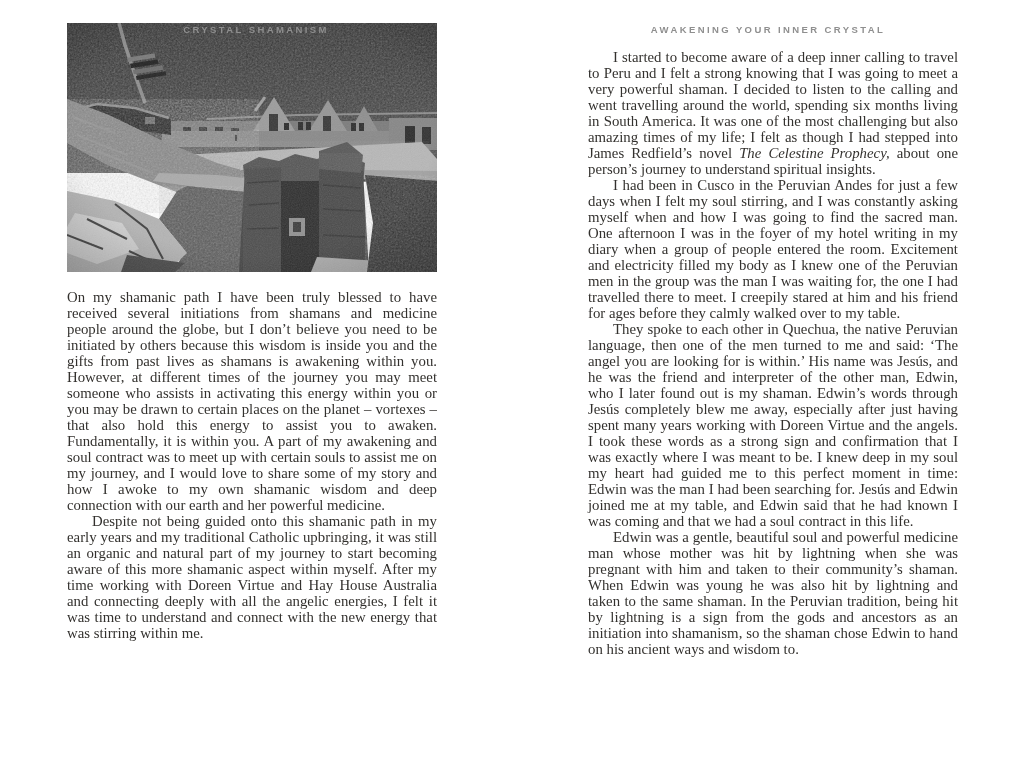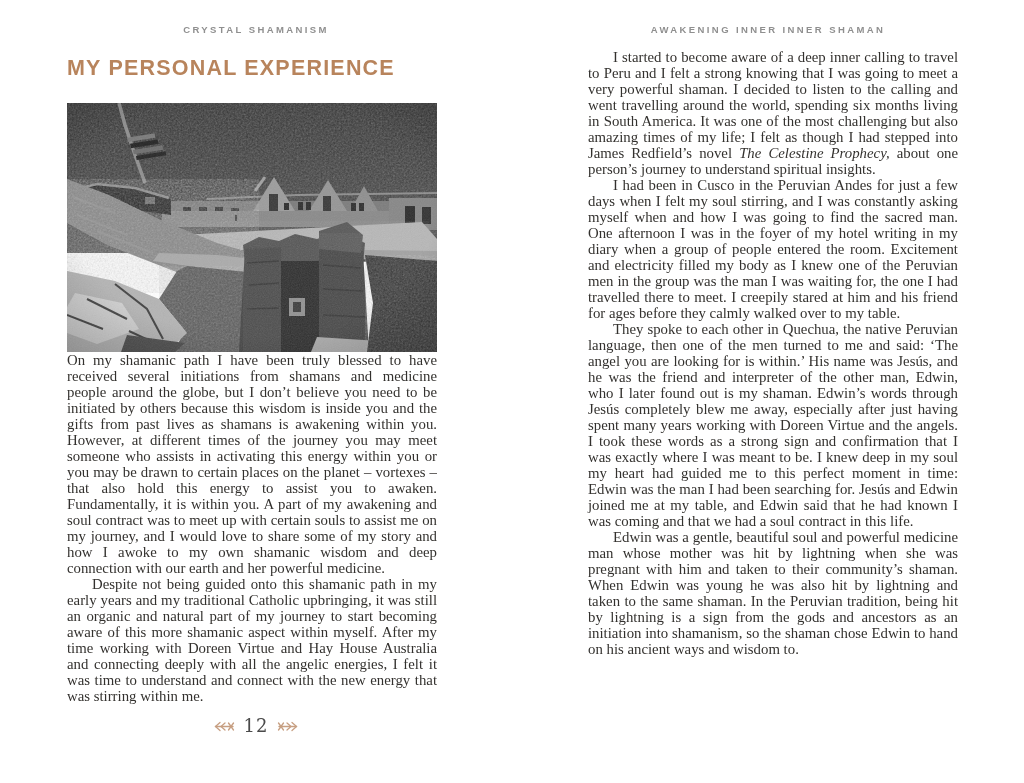--- a/index.html
+++ b/index.html
@@ -19,21 +19,21 @@
     letter-spacing:2.4px;color:var(--running-head);
   }
   .chapter-title{
     margin:57px 0 0 0;font-family:"Liberation Sans",sans-serif;
     font-size:21.5px;line-height:1.05;font-weight:700;letter-spacing:1.2px;
     color:var(--title);
   }
   figure.photo{margin:23px 0 0 0;width:370px;height:249px;}
   figure.photo svg{display:block;width:370px;height:249px;}
   .body{color:var(--body-text);font-size:14.8px;line-height:16px;text-align:justify;}
-  .page.left .body{}
+  .page.left .body{margin-top:17px;}
   .page.right .body{margin-top:49px;}
   .body p{margin:0;}
   .body p.indent{text-indent:25px;}
   .body em{font-style:italic;}
   .folio{
     position:absolute;bottom:20px;left:0;right:0;
     display:flex;justify-content:center;align-items:center;gap:9px;
   }
   .page-number{
     font-family:"DejaVu Serif",serif;font-size:18px;letter-spacing:1px;
@@ -42,21 +42,20 @@
   .folio svg{display:block;}
 </style>
 </head>
 <body>
 
 <div class="spread">
 
   <section class="page left">
     <div class="running-head">CRYSTAL SHAMANISM</div>
 
-    <h1 class="chapter-title">MY PERSONAL EXPERIENCE</h1>
 
     <figure class="photo" aria-label="Black and white photograph of Choquequirao Inca stone ruins: a grassy plaza, gabled stone buildings and a foreground stone gateway on a vegetated Peruvian mountainside">
       <svg viewBox="0 0 370 249" preserveAspectRatio="none">
         <defs>
           <linearGradient id="hillGrad" x1="0" y1="0" x2="0" y2="1">
             <stop offset="0" stop-color="#2b2b2b"></stop>
             <stop offset="0.55" stop-color="#3a3a3a"></stop>
             <stop offset="1" stop-color="#4a4a4a"></stop>
           </linearGradient>
           <radialGradient id="vig" cx="0.5" cy="0.45" r="0.75">
@@ -159,45 +158,24 @@
         <rect x="0" y="0" width="370" height="249" fill="url(#vig)"></rect>
         <rect x="0" y="0" width="370" height="249" filter="url(#grain)"></rect>
       </svg>
     </figure>
 
     <div class="body">
         <p class=""><span>On my shamanic path I have been truly blessed to have received several initiations from shamans and medicine people around the globe, but I don’t believe you need to be initiated by others because this wisdom is inside you and the gifts from past lives as shamans is awakening within you. However, at different times of the journey you may meet someone who assists in activating this energy within you or you may be drawn to certain places on the planet – vortexes – that also hold this energy to assist you to awaken. Fundamentally, it is within you. A part of my awakening and soul contract was to meet up with certain souls to assist me on my journey, and I would love to share some of my story and how I awoke to my own shamanic wisdom and deep connection with our earth and her powerful medicine.</span></p>
         <p class="indent"><span>Despite not being guided onto this shamanic path in my early years and my traditional Catholic upbringing, it was still an organic and natural part of my journey to start becoming aware of this more shamanic aspect within myself. After my time working with Doreen Virtue and Hay House Australia and connecting deeply with all the angelic energies, I felt it was time to understand and connect with the new energy that was stirring within me.</span></p>
       </div>
 
-    <footer class="folio">
-      <svg width="22" height="11" viewBox="0 0 22 11">
-        <g stroke="var(--ornament)" stroke-width="1.3" fill="none" stroke-linecap="round">
-          <line x1="2.5" y1="5.5" x2="20" y2="5.5"></line>
-          <polyline points="7,1.5 2.5,5.5 7,9.5"></polyline>
-          <polyline points="12,2 8,5.5 12,9"></polyline>
-          <line x1="15.5" y1="2" x2="20.5" y2="9"></line>
-          <line x1="20.5" y1="2" x2="15.5" y2="9"></line>
-        </g>
-      </svg>
-      <span class="page-number">12</span>
-      <svg width="22" height="11" viewBox="0 0 22 11">
-        <g stroke="var(--ornament)" stroke-width="1.3" fill="none" stroke-linecap="round" transform="translate(22,0) scale(-1,1)">
-          <line x1="2.5" y1="5.5" x2="20" y2="5.5"></line>
-          <polyline points="7,1.5 2.5,5.5 7,9.5"></polyline>
-          <polyline points="12,2 8,5.5 12,9"></polyline>
-          <line x1="15.5" y1="2" x2="20.5" y2="9"></line>
-          <line x1="20.5" y1="2" x2="15.5" y2="9"></line>
-        </g>
-      </svg>
-    </footer>
   </section>
 
   <section class="page right">
-    <div class="running-head">AWAKENING INNER INNER SHAMAN</div>
+    <div class="running-head">AWAKENING YOUR INNER CRYSTAL</div>
 
     <div class="body">
         <p class="indent"><span>I started to become aware of a deep inner calling to travel to Peru and I felt a strong knowing that I was going to meet a very powerful shaman. I decided to listen to the calling and went travelling around the world, spending six months living in South America. It was one of the most challenging but also amazing times of my life; I felt as though I had stepped into James Redfield’s novel </span><em>The Celestine Prophecy,</em><span> about one person’s journey to understand spiritual insights.</span></p>
         <p class="indent"><span>I had been in Cusco in the Peruvian Andes for just a few days when I felt my soul stirring, and I was constantly asking myself when and how I was going to find the sacred man. One afternoon I was in the foyer of my hotel writing in my diary when a group of people entered the room. Excitement and electricity filled my body as I knew one of the Peruvian men in the group was the man I was waiting for, the one I had travelled there to meet. I creepily stared at him and his friend for ages before they calmly walked over to my table.</span></p>
         <p class="indent"><span>They spoke to each other in Quechua, the native Peruvian language, then one of the men turned to me and said: ‘The angel you are looking for is within.’ His name was Jesús, and he was the friend and interpreter of the other man, Edwin, who I later found out is my shaman. Edwin’s words through Jesús completely blew me away, especially after just having spent many years working with Doreen Virtue and the angels. I took these words as a strong sign and confirmation that I was exactly where I was meant to be. I knew deep in my soul my heart had guided me to this perfect moment in time: Edwin was the man I had been searching for. Jesús and Edwin joined me at my table, and Edwin said that he had known I was coming and that we had a soul contract in this life.</span></p>
         <p class="indent"><span>Edwin was a gentle, beautiful soul and powerful medicine man whose mother was hit by lightning when she was pregnant with him and taken to their community’s shaman. When Edwin was young he was also hit by lightning and taken to the same shaman. In the Peruvian tradition, being hit by lightning is a sign from the gods and ancestors as an initiation into shamanism, so the shaman chose Edwin to hand on his ancient ways and wisdom to.</span></p>
       </div>
 
   </section>
 

